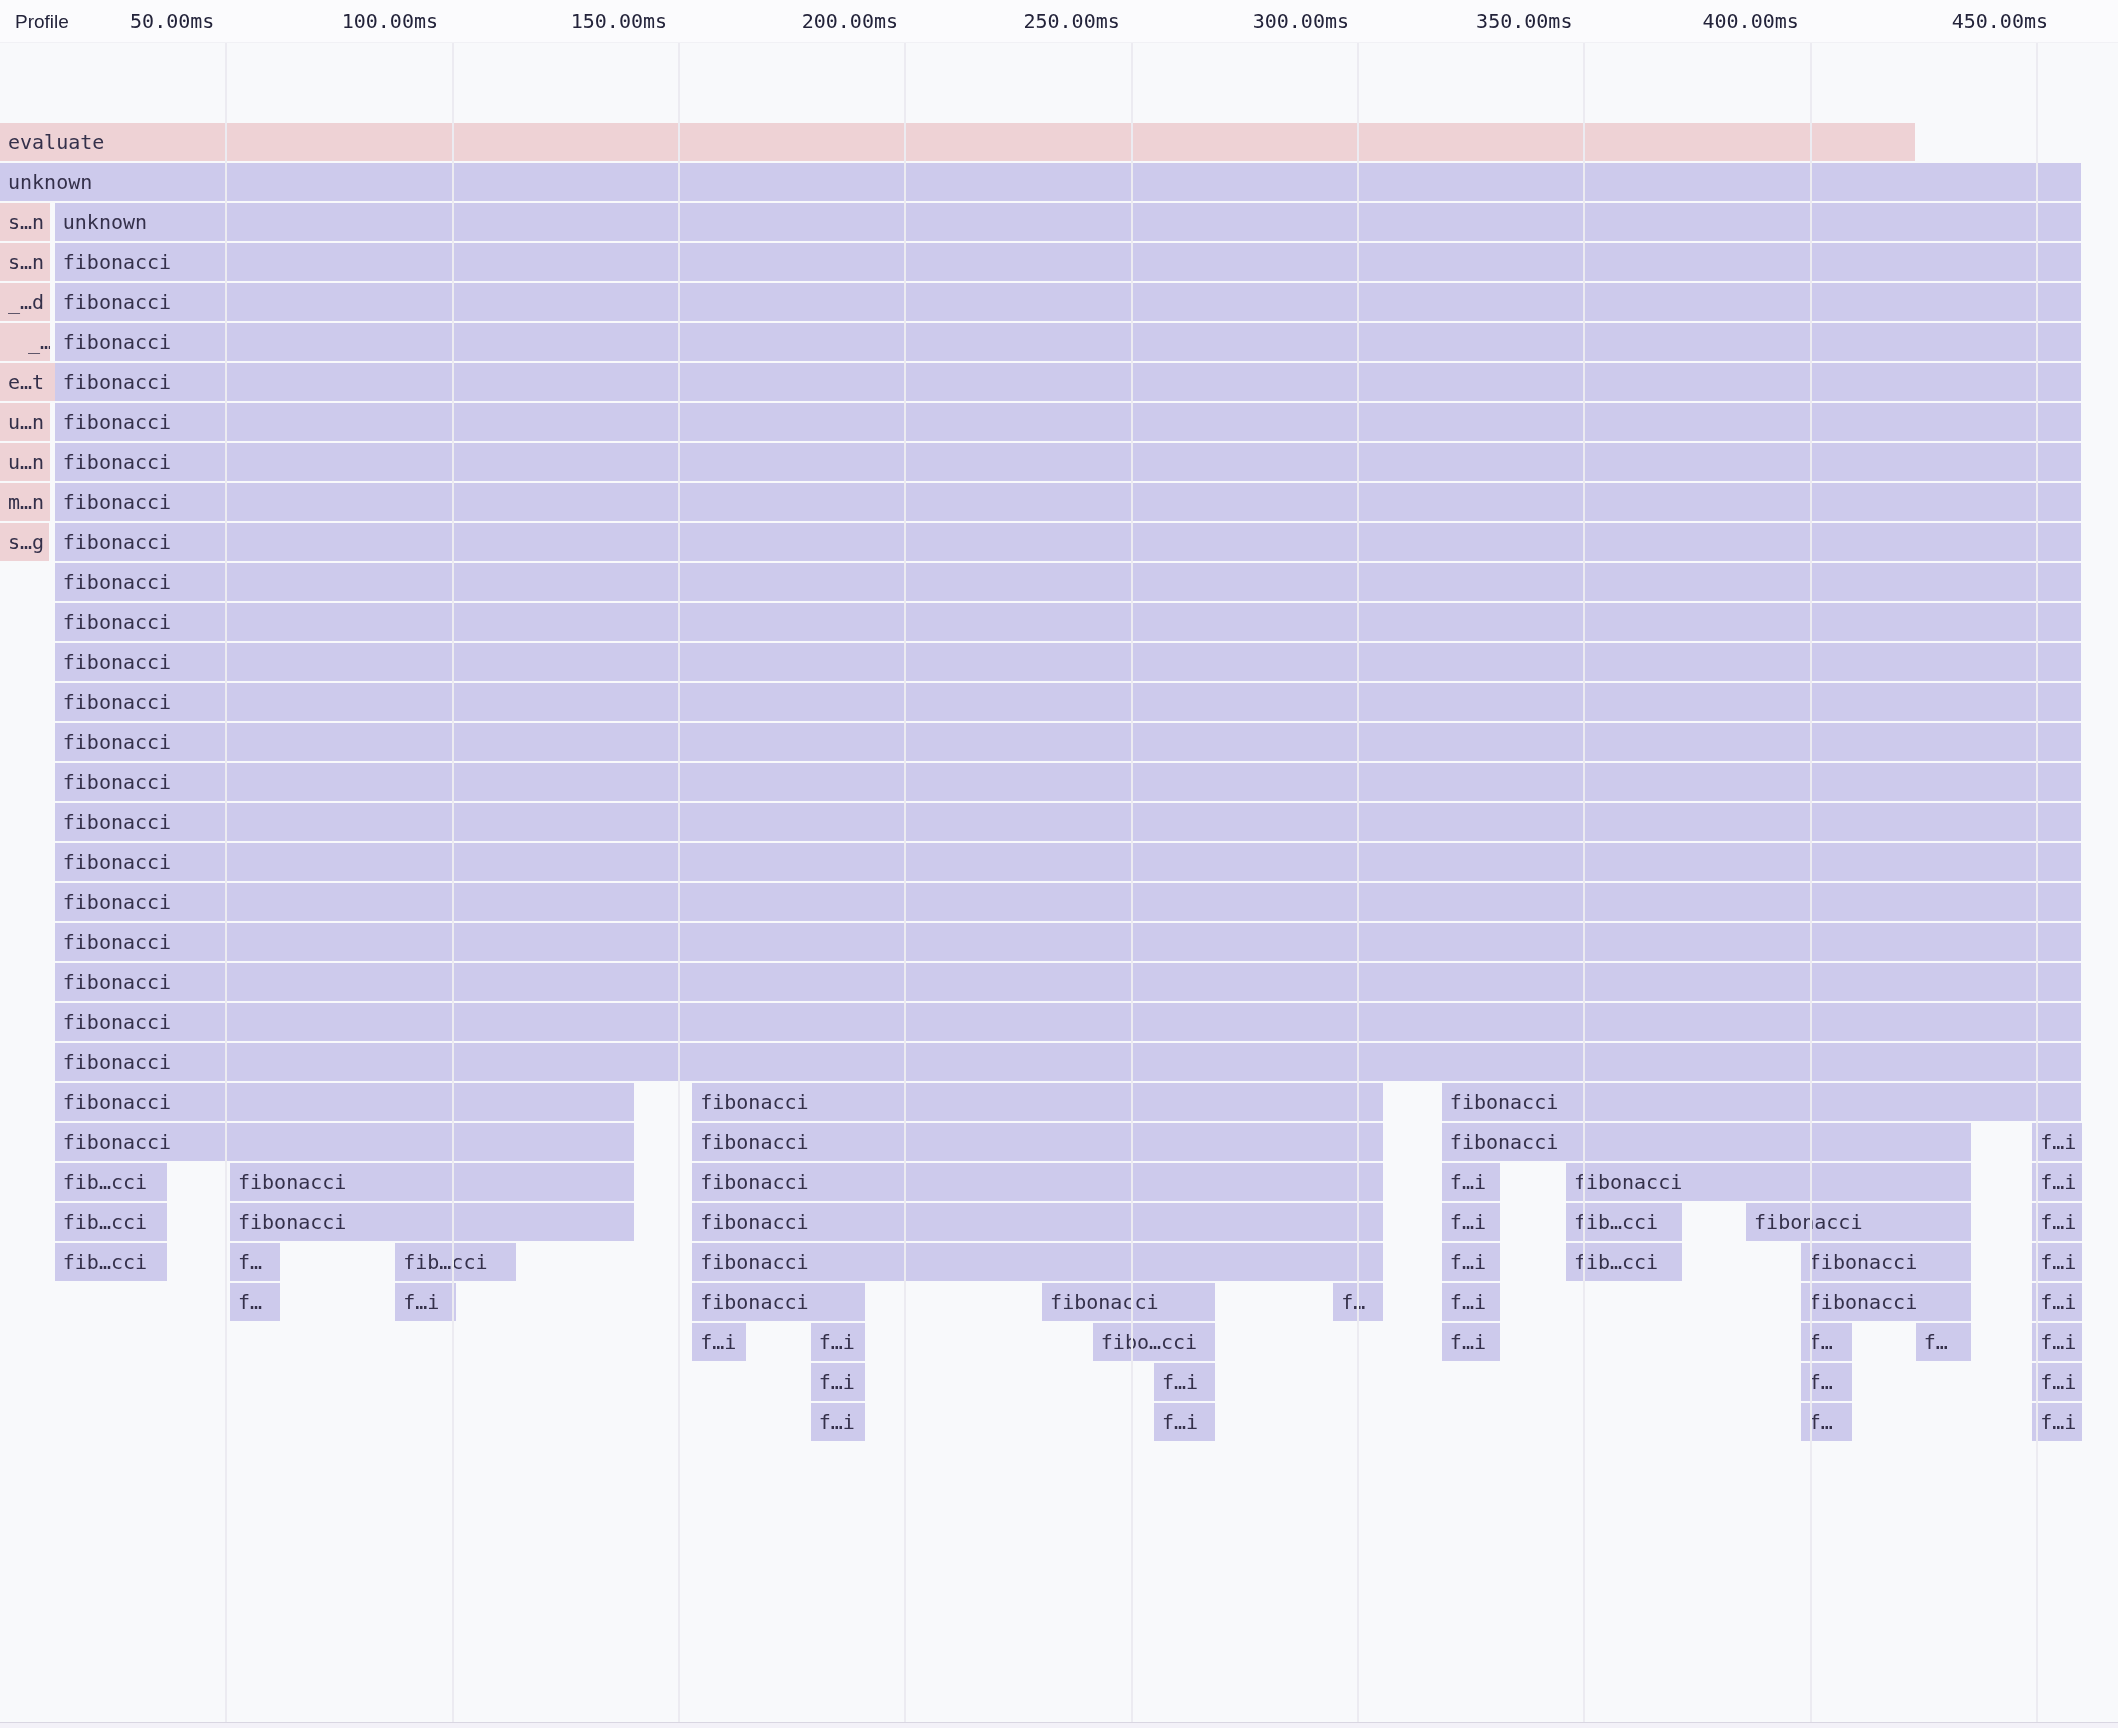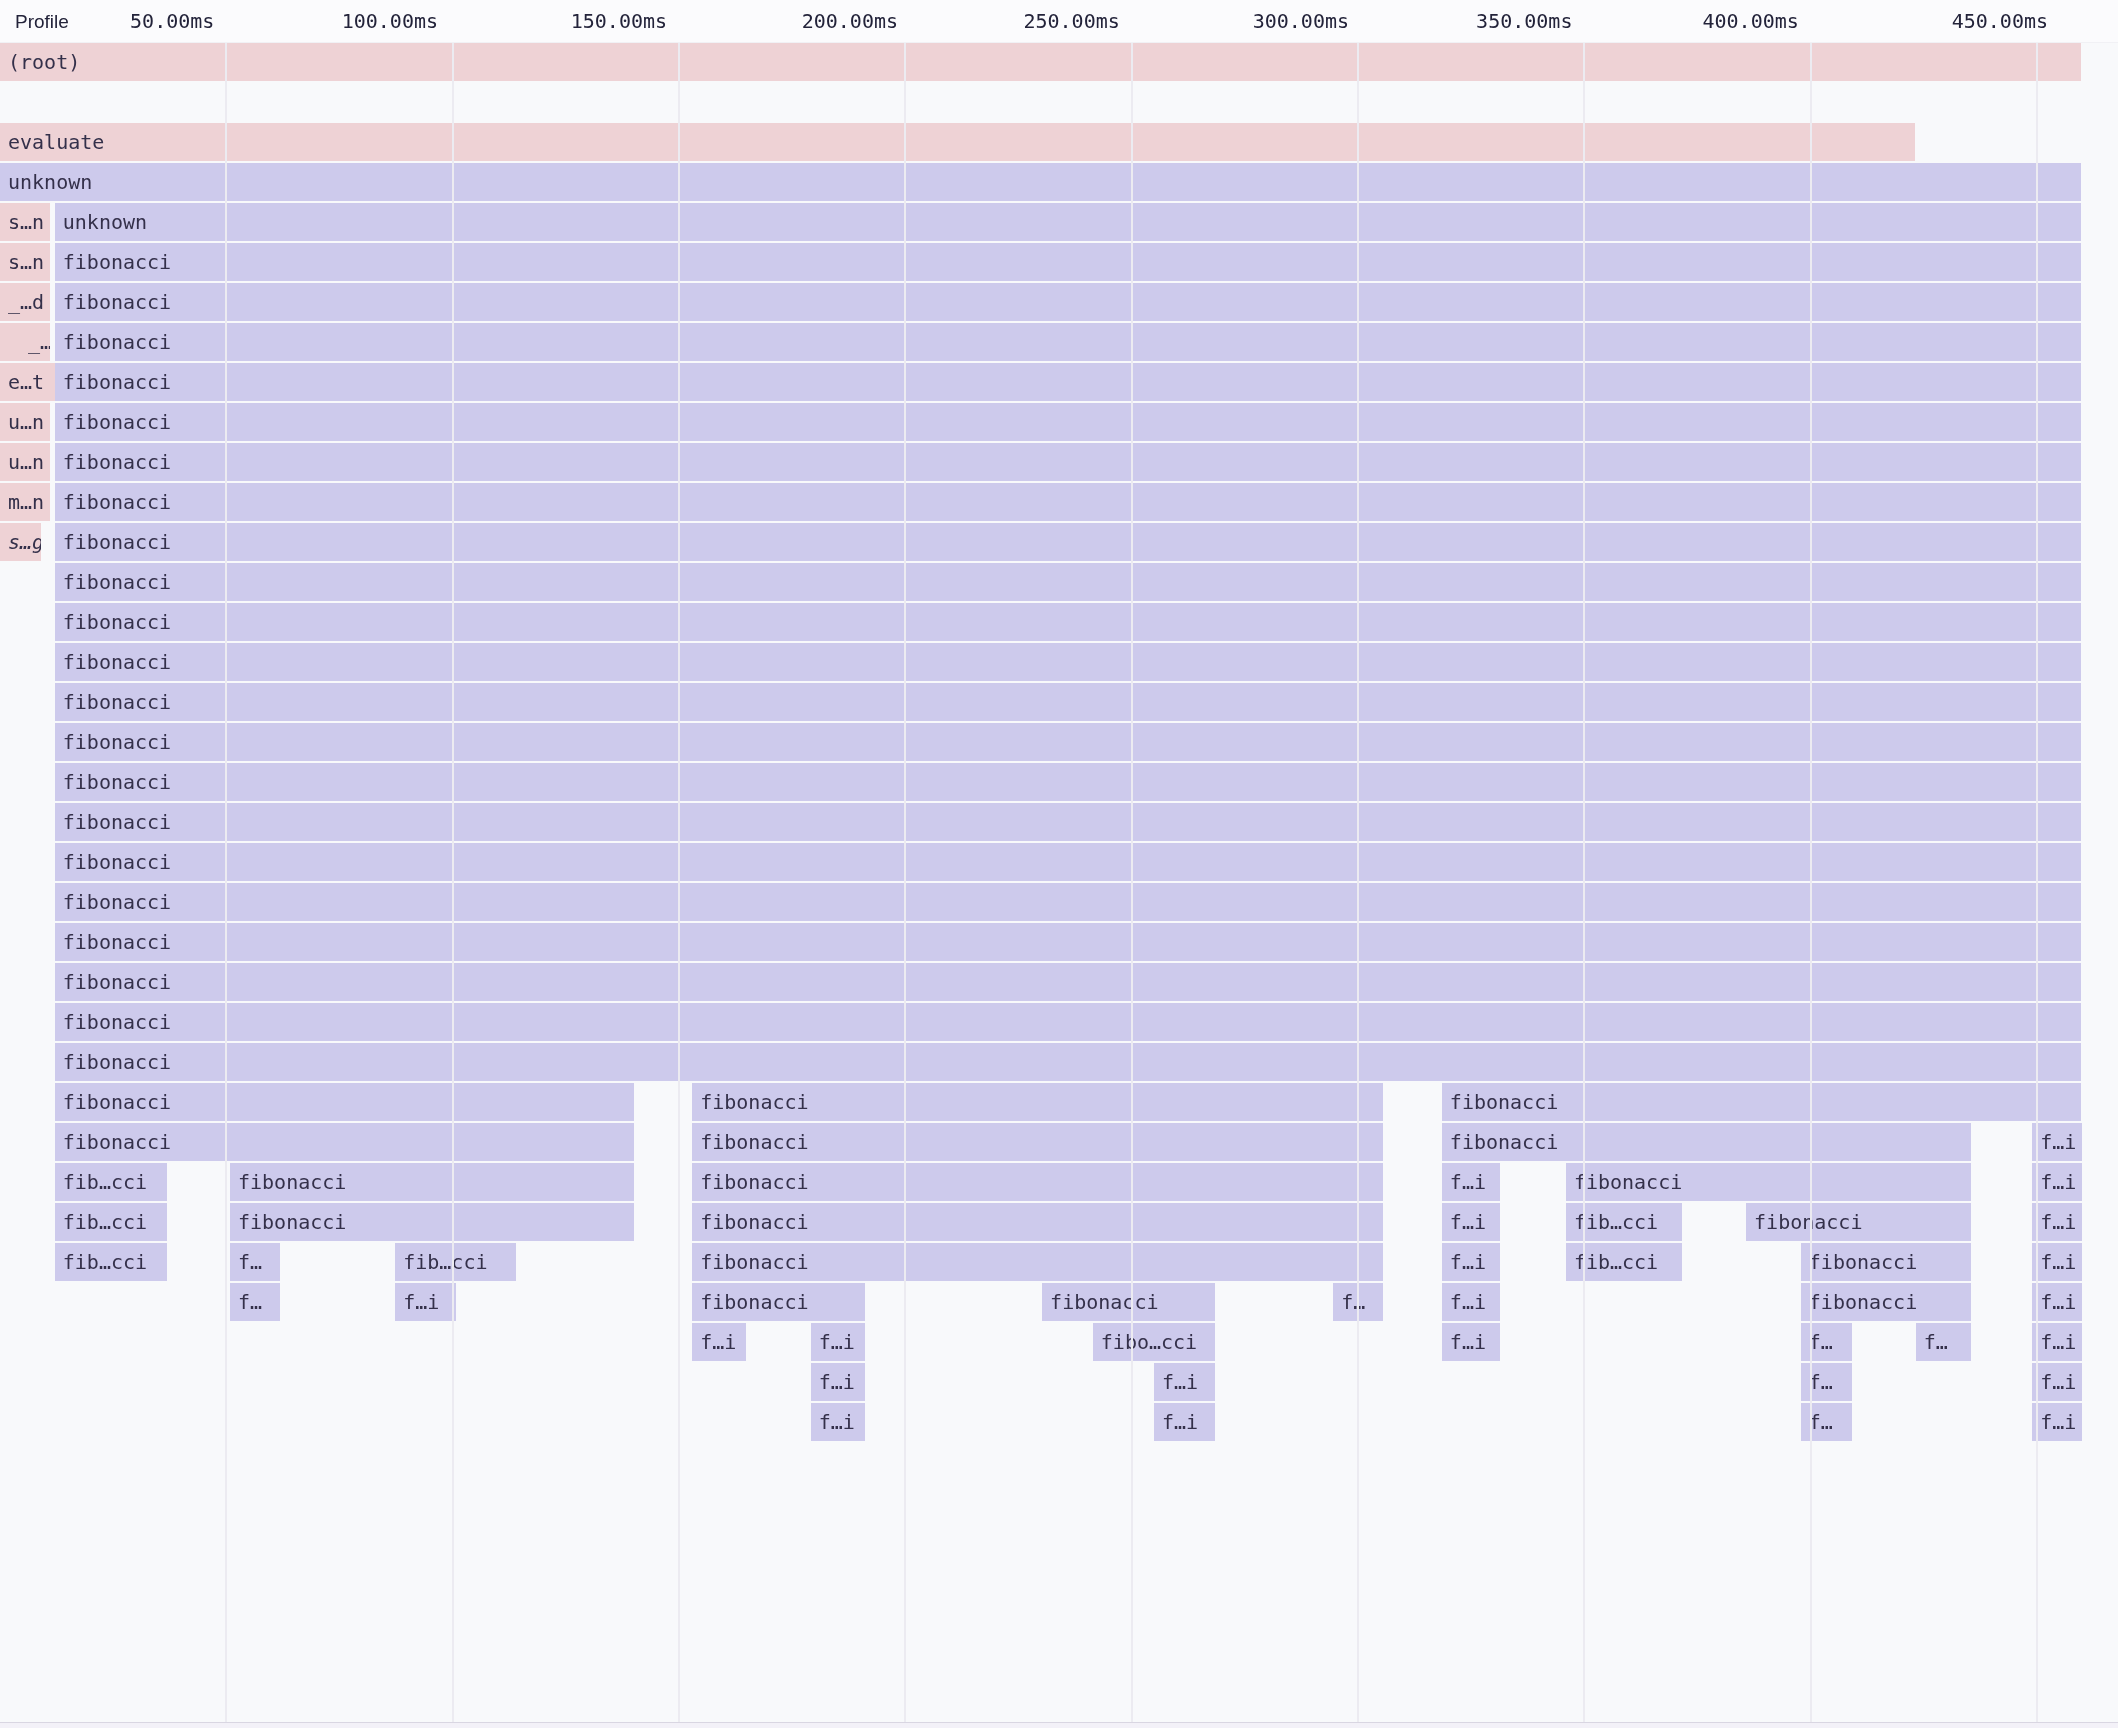--- a/index.html
+++ b/index.html
@@ -18,40 +18,39 @@
   .bar.pink{background:#eed2d5;}
   .gridline{position:absolute;top:43px;height:1679px;width:2px;background:#ecebf1;z-index:2;}
   #bottom-strip{position:absolute;left:0;top:1722px;width:2118px;height:6px;background:#f3f1f8;
                 border-top:1px solid #d9d6e2;box-sizing:content-box;z-index:4;}
 </style>
 </head>
 <body>
 
 <div id="app">
   <div id="flame">
-      <div class="bar pink" style="left: 0px; width: 2081.06px; top: 43px;">(root)</div>
       <div class="bar pink" style="left: 0px; width: 1915px; top: 123px;">evaluate</div>
       <div class="bar purple" style="left: 0px; width: 2081.06px; top: 163px;">unknown</div>
       <div class="bar pink" style="left: 0px; width: 49.797px; top: 203px;">s…n</div>
       <div class="bar purple" style="left: 54.7767px; width: 2026.29px; top: 203px;">unknown</div>
       <div class="bar pink" style="left: 0px; width: 49.797px; top: 243px;">s…n</div>
       <div class="bar purple" style="left: 54.7767px; width: 2026.29px; top: 243px;">fibonacci</div>
       <div class="bar pink" style="left: 0px; width: 49.797px; top: 283px;">_…d</div>
       <div class="bar purple" style="left: 54.7767px; width: 2026.29px; top: 283px;">fibonacci</div>
       <div class="bar pink" style="left: 0px; width: 49.797px; top: 323px; padding-left: 28px;">_…n</div>
       <div class="bar purple" style="left: 54.7767px; width: 2026.29px; top: 323px;">fibonacci</div>
       <div class="bar pink" style="left: 0px; width: 67px; top: 363px;">e…t</div>
       <div class="bar purple" style="left: 54.7767px; width: 2026.29px; top: 363px;">fibonacci</div>
       <div class="bar pink" style="left: 0px; width: 49.797px; top: 403px;">u…n</div>
       <div class="bar purple" style="left: 54.7767px; width: 2026.29px; top: 403px;">fibonacci</div>
       <div class="bar pink" style="left: 0px; width: 49.797px; top: 443px;">u…n</div>
       <div class="bar purple" style="left: 54.7767px; width: 2026.29px; top: 443px;">fibonacci</div>
       <div class="bar pink" style="left: 0px; width: 49.797px; top: 483px;">m…n</div>
       <div class="bar purple" style="left: 54.7767px; width: 2026.29px; top: 483px;">fibonacci</div>
-      <div class="bar pink" style="left: 0px; width: 41px; top: 523px; font-style: italic;">s…g</div>
+      <div class="bar pink" style="left: 0px; width: 49px; top: 523px;">s…g</div>
       <div class="bar purple" style="left: 54.7767px; width: 2026.29px; top: 523px;">fibonacci</div>
       <div class="bar purple" style="left: 54.7767px; width: 2026.29px; top: 563px;">fibonacci</div>
       <div class="bar purple" style="left: 54.7767px; width: 2026.29px; top: 603px;">fibonacci</div>
       <div class="bar purple" style="left: 54.7767px; width: 2026.29px; top: 643px;">fibonacci</div>
       <div class="bar purple" style="left: 54.7767px; width: 2026.29px; top: 683px;">fibonacci</div>
       <div class="bar purple" style="left: 54.7767px; width: 2026.29px; top: 723px;">fibonacci</div>
       <div class="bar purple" style="left: 54.7767px; width: 2026.29px; top: 763px;">fibonacci</div>
       <div class="bar purple" style="left: 54.7767px; width: 2026.29px; top: 803px;">fibonacci</div>
       <div class="bar purple" style="left: 54.7767px; width: 2026.29px; top: 843px;">fibonacci</div>
       <div class="bar purple" style="left: 54.7767px; width: 2026.29px; top: 883px;">fibonacci</div>

